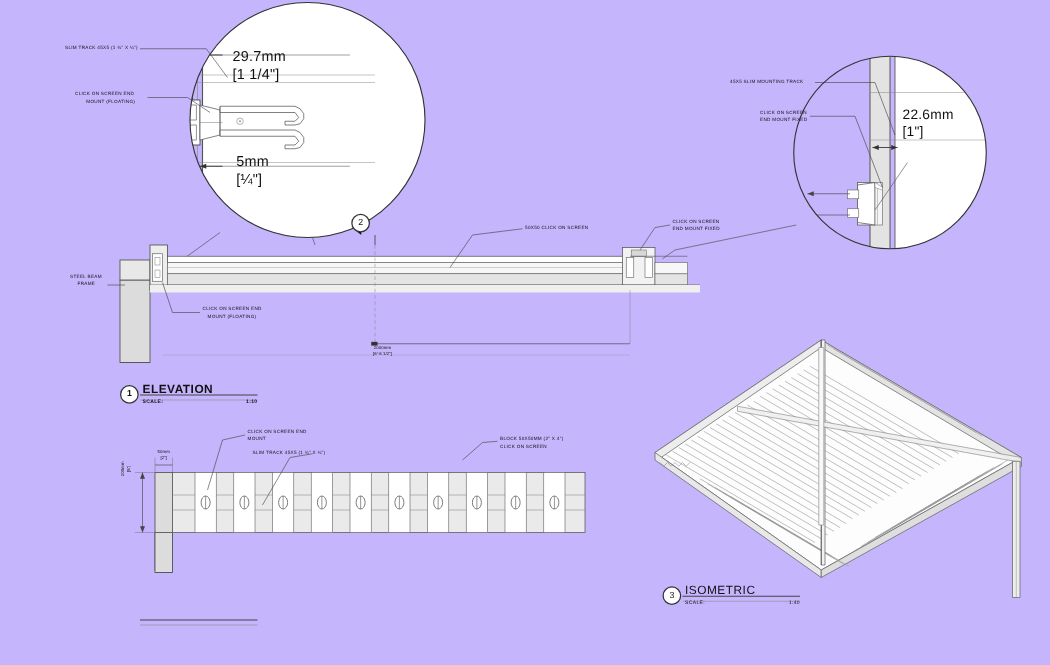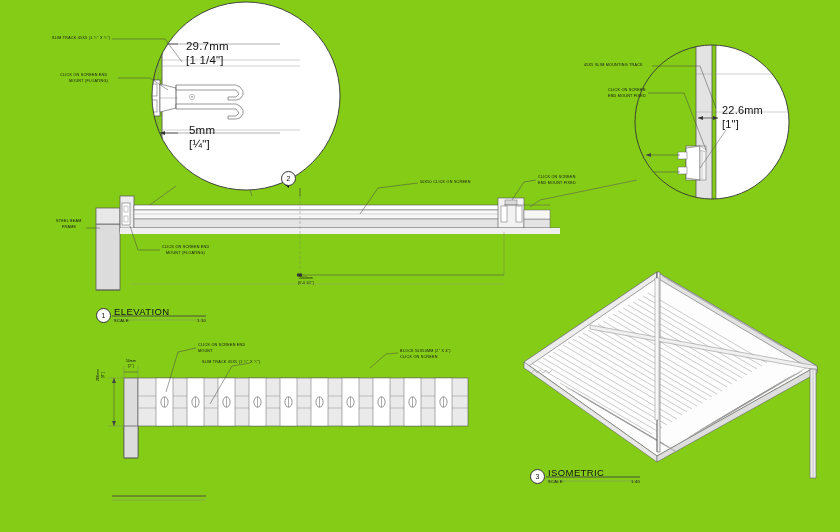--- a/index.html
+++ b/index.html
@@ -1,17 +1,17 @@
 <!DOCTYPE html>
 <html><head>
 <meta charset="utf-8">
 <style>
   html,body{margin:0;padding:0;background:#ffffff;}
   body{width:840px;height:532px;overflow:hidden;font-family:"Liberation Sans",sans-serif;color:#1a1a1a;}
-  #sheet{position:relative;width:840px;height:532px;background:#84cc16;}
+  #sheet{position:relative;width:840px;height:532px;background:#c4b5fd;}
   .abs{position:absolute;}
   .lbl{font-size:3.7px;letter-spacing:.25px;line-height:1.55;color:#111;white-space:nowrap;text-transform:uppercase;}
   .dimbig{font-size:11.5px;color:#111;letter-spacing:.2px;font-family:"Liberation Sans",sans-serif;}
   .dimbig2{font-size:11px;color:#111;letter-spacing:.2px;}
   .tinydim{font-size:3.4px;color:#111;letter-spacing:.1px;text-align:center;line-height:1.4;}
   .viewtitle{font-size:9.5px;letter-spacing:.4px;color:#111;}
   .viewscale{font-size:4px;letter-spacing:.3px;color:#111;}
   .bubble{width:15px;height:15px;border:0.8px solid #333;border-radius:50%;display:flex;align-items:center;justify-content:center;font-size:7px;color:#111;box-sizing:border-box;background:#fff;}
   .tblock{display:flex;align-items:flex-end;gap:3px;}
   .tb-right{position:relative;}
@@ -324,21 +324,21 @@
     <div class="dimbig" style="margin-top:2px;">[¼"]</div>
   </div>
 
   <div class="abs lbl" style="left:584px;top:63px;">45X5 SLIM MOUNTING TRACK</div>
 
   <div class="abs" style="left:608px;top:88px;">
     <div class="lbl">CLICK ON SCREEN</div>
     <div class="lbl">END MOUNT FIXED</div>
   </div>
 
-  <div class="abs" style="left:722px;top:104px;">
+  <div class="abs" style="left:722px;top:86px;">
     <div class="dimbig2">22.6mm</div>
     <div class="dimbig2" style="margin-top:2px;">[1"]</div>
   </div>
 
   <div class="abs" style="left:56px;top:219px;">
     <div class="lbl">STEEL BEAM</div>
     <div class="lbl" style="padding-left:6px;">FRAME</div>
   </div>
 
   <div class="abs" style="left:162px;top:245px;">
@@ -353,21 +353,21 @@
     <div class="lbl">END MOUNT FIXED</div>
   </div>
 
   <div class="abs tinydim" style="left:286px;top:276px;width:40px;">
     <div>2000mm</div>
     <div>[6'-6 1/2"]</div>
   </div>
 
   <div class="abs bubble" style="left:281px;top:171px;">2</div>
 
-  <div class="abs tblock" style="left:96px;top:306px;">
+  <div class="abs tblock" style="left:96px;top:306px;font-weight:bold;">
     <div class="bubble">1</div>
     <div class="tb-right">
       <div class="viewtitle">ELEVATION</div>
       <div class="scalerow">
         <span class="viewscale">SCALE:</span>
         <span class="viewscale">1:10</span>
       </div>
     </div>
   </div>
 

